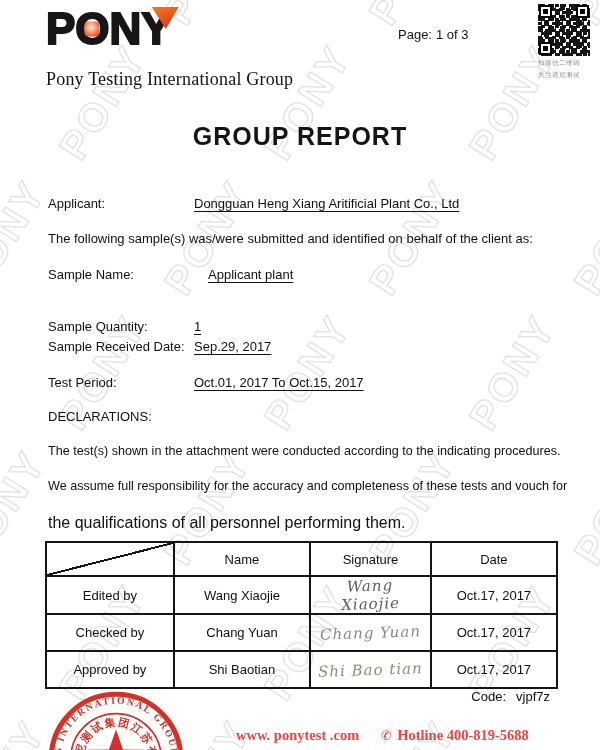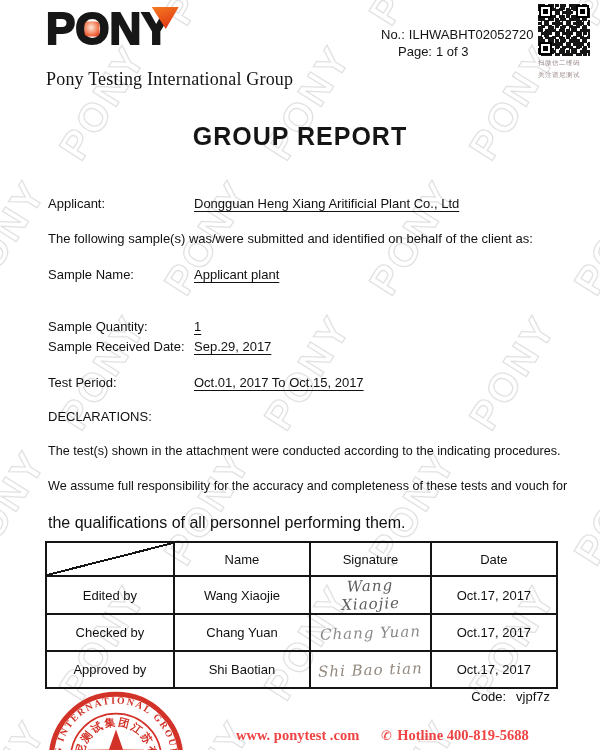--- a/index.html
+++ b/index.html
@@ -65,21 +65,21 @@
   
   .report-title {
     position:absolute; left:0; top:122px; width:100%; text-align:center;
     font-size:25px; font-weight:bold; letter-spacing:1px; color:#151515;
   }
 
   
   .f-row { position:absolute; left:48px; display:flex; font-size:13px; white-space:nowrap; }
   .f-label { width:146px; flex:0 0 146px; }
   .f-value { text-decoration:underline; text-underline-offset:3px; }
-  .pos-applicant { top:196px; } .pos-name { top:267px; } .pos-qty { top:303px;margin-top:16px; }
+  .pos-applicant { top:196px; } .pos-name { top:267px;gap:14px; } .pos-qty { top:303px;margin-top:16px; }
   .pos-recv { top:339px; } .pos-period { top:375px; }
   .intro-line { position:absolute; left:48px; top:231px; font-size:13px; white-space:nowrap; }
   .decl-heading { position:absolute; left:48px; top:409px; font-size:13px; }
   .decl-1 { position:absolute; left:48px; top:444px; font-size:12.6px; white-space:nowrap; }
   .decl-2 { position:absolute; left:48px; top:479px; font-size:12.6px; white-space:nowrap; }
   .decl-3 { position:absolute; left:48px; top:514px; font-size:16px; white-space:nowrap; }
 
   
   .approval { position:absolute; left:45px; top:541px; width:513px; border-collapse:collapse;padding-left:8px; }
   .approval td, .approval th {
@@ -144,23 +144,20 @@
     </div>
 
   <div class="content">
 
     <div class="logo-block">
       <div class="logo-word" id="logo-word"><span class="logo-letter">P</span><span class="logo-letter">O<span class="o-square"></span></span><span class="logo-letter">N</span><span class="logo-letter">Y<span class="y-triangle"></span></span></div>
       <div class="logo-tagline">Pony Testing International Group</div>
     </div>
 
     <div class="doc-meta">
-      <div class="row1">
-        <span>No.:</span><span>ILHWABHT02052720</span>
-      </div>
       <div class="row2">
         <span>Page:</span><span>1 of 3</span>
       </div>
     </div>
 
     <div class="qr-block">
       <div class="qr">
         <span class="finder tl"></span>
         <span class="finder tr"></span>
         <span class="finder bl"></span>

